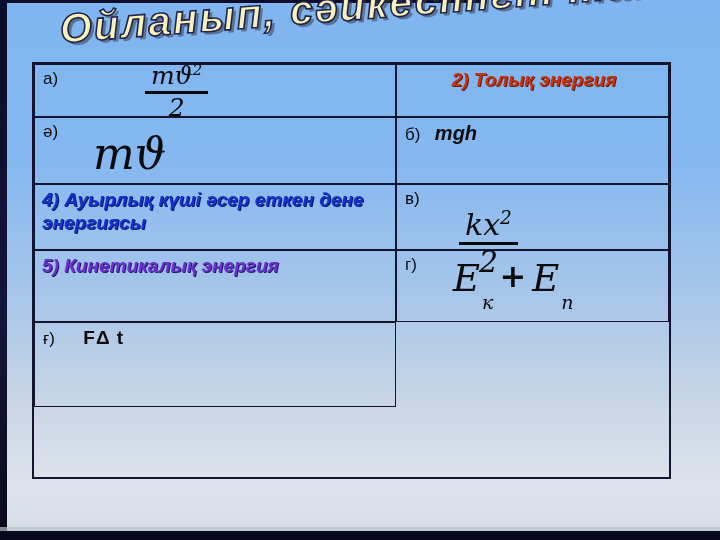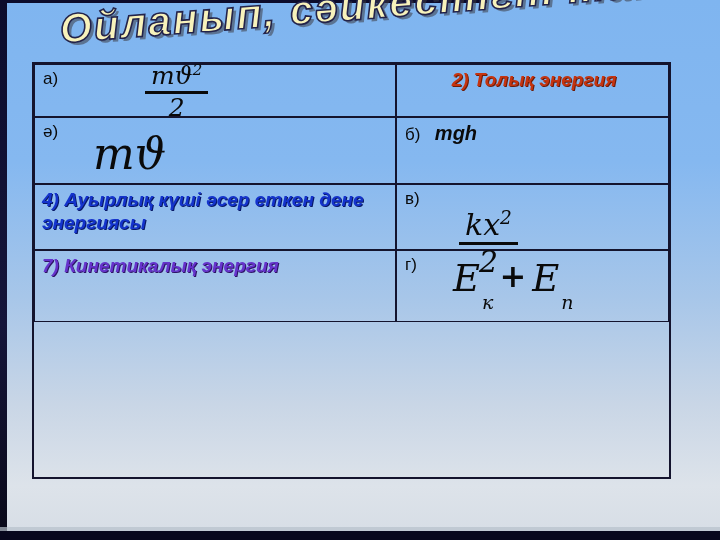--- a/index.html
+++ b/index.html
@@ -86,24 +86,28 @@
     </div>
     <div class="cell ans">
       <span class="alabel">в)</span>
       <span class="frac frac-v">
         <span class="fnum"><span>kx</span><sup>2</sup></span>
         <span class="fden">2</span>
       </span>
     </div>
 
     <div class="cell term r5">
-      <span>7) Кинетикалық энергия</span>
+      <span>5) Кинетикалық энергия</span>
     </div>
     <div class="cell ans">
       <span class="alabel">г)</span>
       <span class="sum">
         <span>E</span><sub>к</sub><span class="plus">+</span><span>E</span><sub>п</sub>
       </span>
     </div>
 
+    <div class="cell ans">
+      <span class="alabel">ғ)</span>
+      <span class="bold-upright">FΔ t</span>
+    </div>
 
   </div>
 </div>
 
 </body></html>

